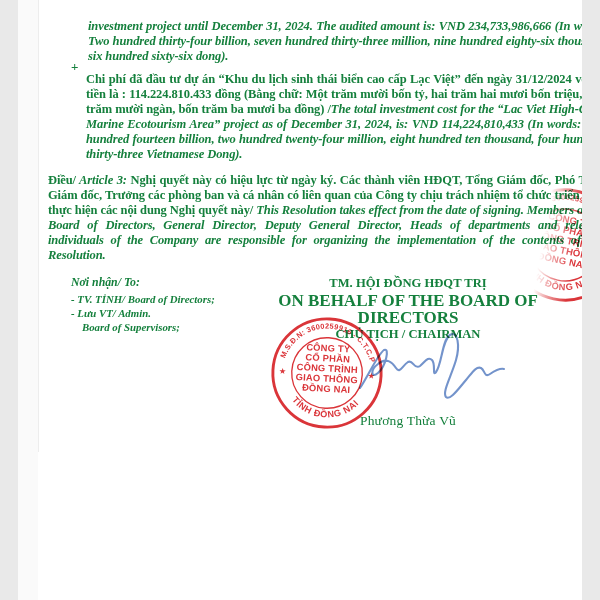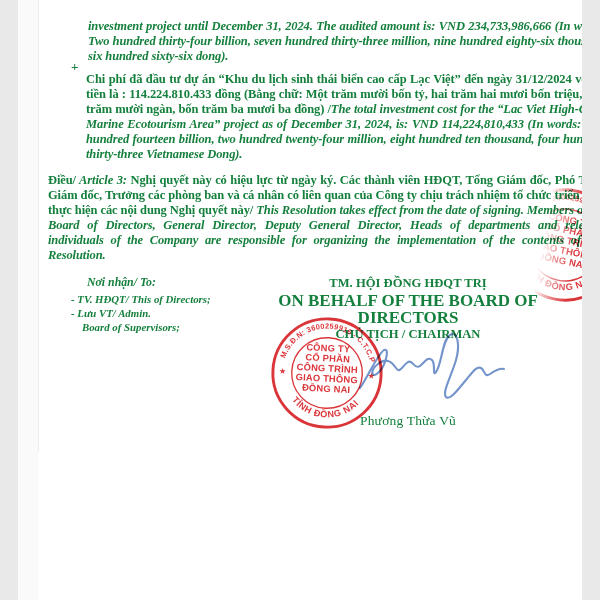--- a/index.html
+++ b/index.html
@@ -14,21 +14,21 @@
 
   .para{position:absolute;text-align:justify;font-size:12.5px;line-height:15.1px;font-weight:700;letter-spacing:-0.1px;}
   .en{font-style:italic;}
   .vi{font-style:normal;}
   #p-continuation{left:70px;top:6px;width:520px;font-style:italic;}
   #p-bullet{left:68px;top:59px;width:520px;}
   .bullet-marker{position:absolute;left:53px;top:59px;font-size:13px;font-weight:700;}
   #p-article3{left:30px;top:160px;width:558px;}
 
   .recipients{position:absolute;left:53px;top:275px;width:230px;font-weight:700;font-style:italic;}
-  .recipients .head{font-size:11.8px;margin:0 0 3px 16px;}
+  .recipients .head{font-size:11.8px;margin:0 0 3px 0;}
   .recipients .item{font-size:10.8px;line-height:13.9px;}
   .recipients .cont{padding-left:11px;}
 
   .approval{position:absolute;left:238px;top:275px;width:304px;text-align:center;font-weight:700;}
   .approval .l1{font-size:12.6px;line-height:17px;}
   .approval .l2{font-size:17px;line-height:17px;}
   .approval .l3{font-size:12.6px;line-height:17px;}
   .signer{position:absolute;left:300px;top:413px;width:180px;text-align:center;
           font-size:13.5px;font-weight:400;letter-spacing:.2px;}
 
@@ -61,21 +61,21 @@
 
   <p class="para" id="p-continuation">investment project until December 31, 2024. The audited amount is: VND 234,733,986,666 (In words: Two hundred thirty-four billion, seven hundred thirty-three million, nine hundred eighty-six thousand, six hundred sixty-six dong).</p>
 
   <span class="bullet-marker">+</span>
   <p class="para" id="p-bullet"><span class="vi">Chi phí đã đầu tư dự án “Khu du lịch sinh thái biển cao cấp Lạc Việt”  đến ngày 31/12/2024 với số tiền là : 114.224.810.433 đồng (Bằng chữ: Một trăm mười bốn tỷ, hai trăm hai mươi bốn triệu, tám trăm mười ngàn, bốn trăm ba mươi ba đồng) /</span><span class="en">The total investment cost for the “Lac Viet High-Class Marine Ecotourism Area” project as of December 31, 2024, is: VND 114,224,810,433 (In words: One hundred fourteen billion, two hundred twenty-four million, eight hundred ten thousand, four hundred thirty-three Vietnamese Dong).</span></p>
 
   <p class="para" id="p-article3"><span class="vi">Điều/</span><span class="en"> Article 3: </span><span class="vi">Nghị quyết này có hiệu lực từ ngày ký. Các thành viên HĐQT, Tổng Giám đốc, Phó Tổng Giám đốc, Trưởng các phòng ban và cá nhân có liên quan của Công ty chịu trách nhiệm tổ chức triển khai thực hiện các nội dung Nghị quyết này/ </span><span class="en">This Resolution takes effect from the date of signing. Members of the Board of Directors, General Director, Deputy General Director, Heads of departments and relevant individuals of the Company are responsible for organizing the implementation of the contents of this Resolution.</span></p>
 
   <div class="recipients">
     <div class="head">Nơi nhận/ To:</div>
-    <div class="item">- TV. HĐQT/ This of Directors;</div>
+    <div class="item">- TV. TỈNH/ Board of Directors;</div>
     <div class="item">- Lưu VT/ Admin.</div>
     <div class="item cont">Board of Supervisors;</div>
   </div>
 
   <div class="approval">
     <div class="l1">TM. HỘI ĐỒNG HĐQT TRỊ</div>
     <div class="l2">ON BEHALF OF THE BOARD OF DIRECTORS</div>
     <div class="l3">CHỦ TỊCH / CHAIRMAN</div>
   </div>
 

